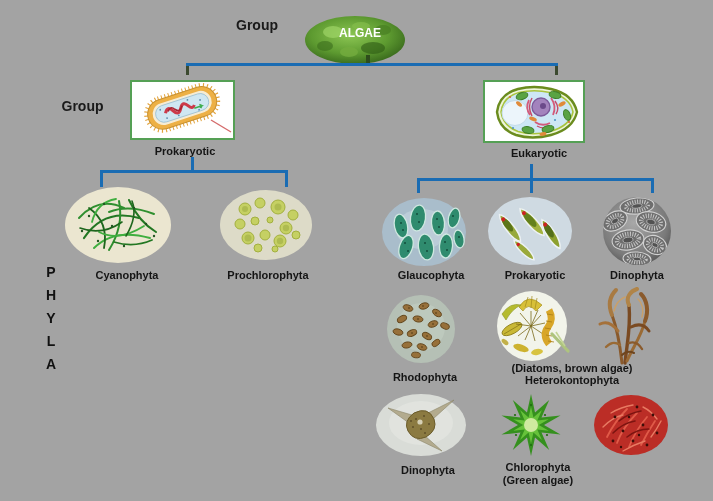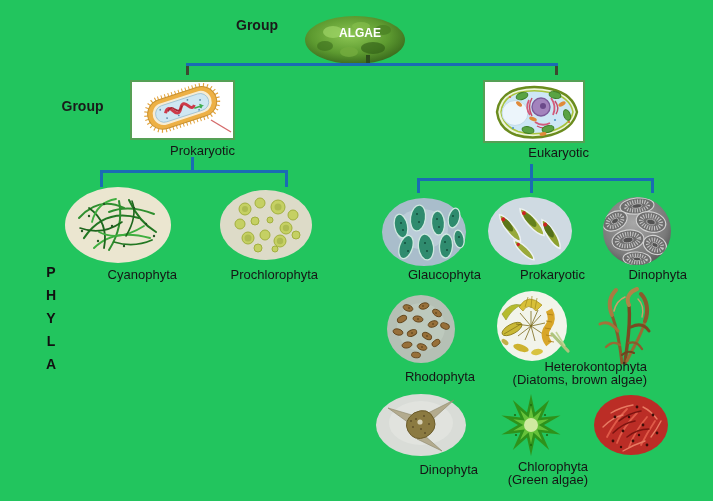--- a/index.html
+++ b/index.html
@@ -1,20 +1,20 @@
 <!DOCTYPE html>
 <html><head>
 <meta charset="utf-8">
 <style>
   html,body{margin:0;padding:0;background:#fff;}
-  #canvas{position:relative;width:713px;height:501px;background:#22c55e;overflow:hidden;
+  #canvas{position:relative;width:713px;height:501px;background:#a3a3a3;overflow:hidden;
           font-family:"Liberation Sans",sans-serif;}
   .abs{position:absolute;}
   .hdr{font-weight:bold;font-size:14px;color:#1a1a1a;text-align:center;line-height:16px;}
-  .lbl{font-weight:normal;font-size:13px;color:#151515;text-align:right;line-height:12px;white-space:nowrap;}
+  .lbl{font-weight:bold;font-size:11px;color:#151515;text-align:center;line-height:12px;white-space:nowrap;}
   .line{position:absolute;background:#1a6cb3;}
   .stub-dark{position:absolute;background:#3c4a30;}
   .stub-green{position:absolute;background:#2e4d1c;}
   .cellbox{position:absolute;background:#ffffff;border:2px solid #55a055;box-sizing:border-box;}
   .phyla-col{display:flex;flex-direction:column;align-items:center;gap:7px;
              font-weight:bold;font-size:14px;color:#111;}
   svg{display:block;}
 </style>
 </head>
 <body>
@@ -371,22 +371,22 @@
         <path d="M39,40 C47,36 53,38 57,44" stroke="#7a4a22" stroke-width="3"></path>
         <path d="M28,58 C22,54 18,56 14,60" stroke="#9a6a34" stroke-width="2.4"></path>
         <path d="M37,56 C43,54 47,57 50,62" stroke="#8a5a2c" stroke-width="2.4"></path>
         <path d="M22,24 C24,16 28,12 33,10" stroke="#c9a06a" stroke-width="1.6"></path>
         <path d="M50,30 C52,22 50,16 46,12" stroke="#c9a06a" stroke-width="1.4"></path>
         <path d="M30,68 C34,64 38,64 42,66" stroke="#6e451e" stroke-width="2"></path>
       </g>
     </svg>
   </div>
   <div class="abs lbl" style="left:497px;top:361px;width:150px;">
+    <div style="margin-top:1px;">(Diatoms, brown algae)</div>
     <div>Heterokontophyta</div>
-    <div style="margin-top:1px;">(Diatoms, brown algae)</div>
   </div>
 
   <div class="abs" style="left:376px;top:393px;">
     <svg width="91" height="65" viewBox="0 0 91 65">
       <ellipse cx="45" cy="32" rx="45" ry="31" fill="#d9dcd7"></ellipse>
       <ellipse cx="45" cy="30" rx="32" ry="22" fill="#e2e5e0" opacity="0.8"></ellipse>
       <g fill="#b3ab8e" stroke="#8a8468" stroke-width="0.6">
         <path d="M52,20 L78,7 L57,26 Z"></path>
         <path d="M36,22 L12,15 L33,30 Z"></path>
         <path d="M48,42 L66,58 L41,46 Z"></path>

